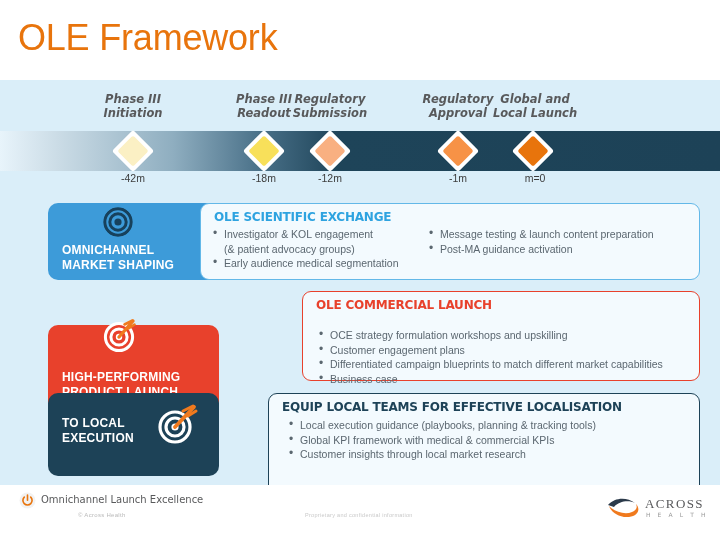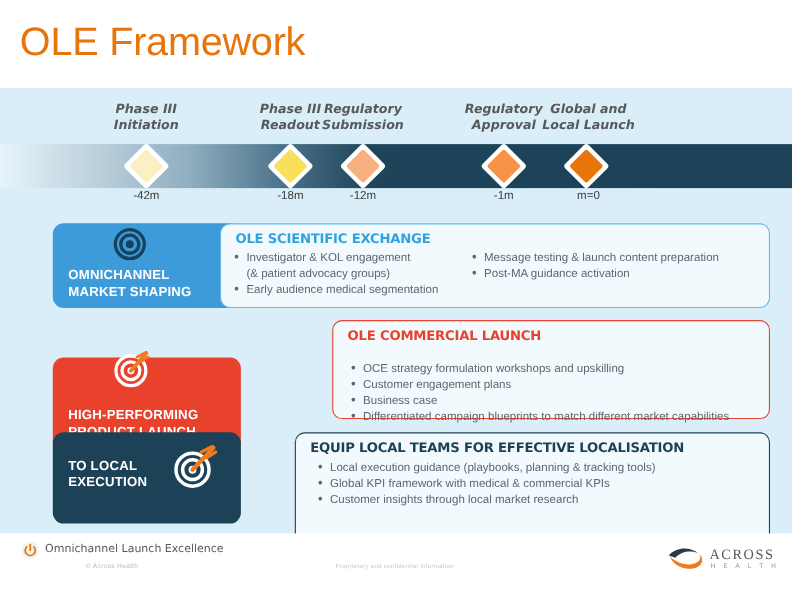--- a/index.html
+++ b/index.html
@@ -222,22 +222,22 @@
       <div>HIGH-PERFORMING</div>
       <div>PRODUCT LAUNCH</div>
     </div>
   </div>
 
   <div class="rbox box2">
     <div class="rhead" style="color:#E8412C;">OLE COMMERCIAL LAUNCH</div>
     <ul class="rlist" style="left:16px;top:36px;">
       <li>OCE strategy formulation workshops and upskilling</li>
       <li>Customer engagement plans</li>
+      <li>Differentiated campaign blueprints to match different market capabilities</li>
       <li>Business case</li>
-      <li>Differentiated campaign blueprints to match different market capabilities</li>
     </ul>
   </div>
 
   <div class="lcard card3">
     <svg class="bulls" width="40" height="40" style="left:108px;top:12px;overflow:visible;" viewBox="0 0 40 40">
       <circle cx="19" cy="22" r="15" fill="none" stroke="#ffffff" stroke-width="3.2"></circle>
       <circle cx="19" cy="22" r="9" fill="none" stroke="#ffffff" stroke-width="3.2"></circle>
       <circle cx="19" cy="22" r="3.6" fill="#ffffff"></circle>
       <line x1="19" y1="22" x2="38" y2="2" stroke="#F07A1E" stroke-width="3.8" stroke-linecap="round"></line>
       <line x1="27" y1="6" x2="37" y2="1" stroke="#F07A1E" stroke-width="3" stroke-linecap="round"></line>

